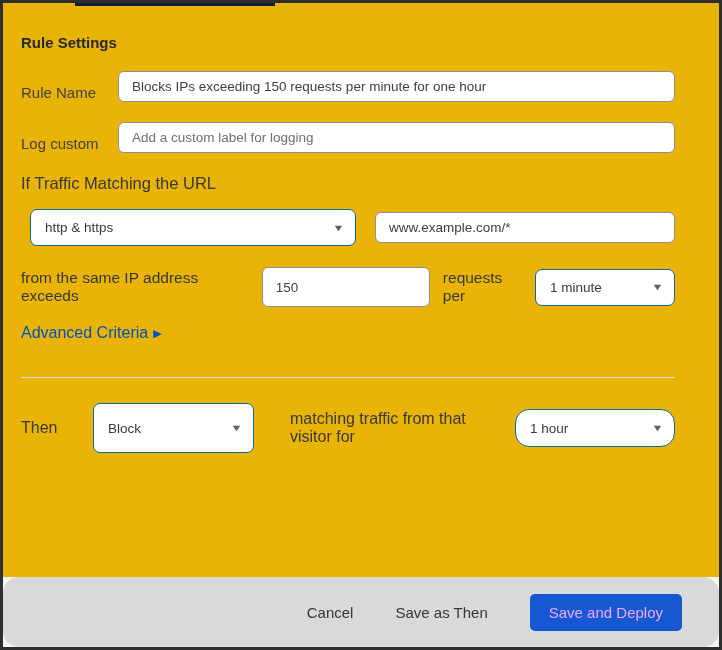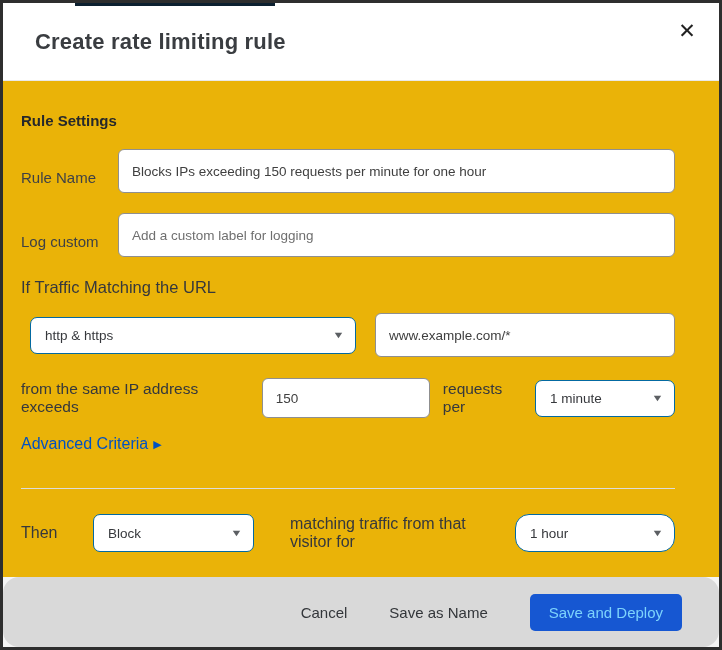--- a/index.html
+++ b/index.html
@@ -60,21 +60,21 @@
   .field-row {
     display: flex; align-items: center;
   }
   .field-row.rule-name { margin-top: 20px; }
   .field-row.log-label { margin-top: 20px; }
   .field-label {
     flex: 0 0 97px;
     font-size: 15px; color: #3f4145; margin-top: 12px;
   }
   .text-input {
-    height: 44px;
+    height: 31px;
     border: 1px solid #8f8f8f;
     border-radius: 6px;
     background: #ffffff;
     font-family: "Liberation Sans", sans-serif;
     font-size: 13.5px; color: #404040;
     padding: 0 13px;
     outline: none;
   }
   .text-input::placeholder { color: #6f6f6f; opacity: 1; }
   .grow { flex: 1 1 auto; min-width: 0; }
@@ -130,59 +130,55 @@
   .divider {
     border: none;
     border-top: 1px solid #dcdcdc;
     margin-top: 35px;
   }
   .then-row {
     margin-top: 25px;
     display: flex; align-items: center; gap: 24px;
   }
   .then-label { font-size: 16px; color: #36383c; flex: 0 0 48px; }
-  .action-select { width: 161px; flex: 0 0 161px; height: 38px; }
+  .action-select { width: 161px; flex: 0 0 161px; height: 50px; }
   .then-middle { margin-left: 12px; margin-right: 10px; font-size: 16px; color: #36383c; }
   .duration-select { width: 160px; flex: 0 0 160px; height: 38px; margin-left: auto; border-radius: 14px; }
   
   .dialog-footer {
     flex: 0 0 70px;
     background: #d9d9d9;
     display: flex; align-items: center; justify-content: flex-end;
     padding-right: 37px;
     gap: 42px;
     border-radius: 16px;
   }
   .text-btn {
     background: transparent; border: none;
     font-family: "Liberation Sans", sans-serif;
     font-size: 15px; color: #33363a;
     cursor: pointer;
   }
   .primary-btn {
     background: var(--primary-color, #1657d2);
-    color: #7dd3fc;
+    color: #f0abfc;
     border: none; border-radius: 5px;
     font-family: "Liberation Sans", sans-serif;
     font-size: 15px;
     padding: 10px 19px;
     cursor: pointer;
     text-align: right;
   }
 </style>
 </head>
 <body>
 
 <div class="frame">
   <div class="bg-artifact"></div>
 
-  <div class="dialog-header">
-    <h1 class="dialog-title">Create rate limiting rule</h1>
-    <button class="close-btn">✕</button>
-  </div>
 
   <div class="dialog-body">
 
     <div class="section-heading">Rule Settings</div>
 
     <div class="field-row rule-name">
       <label class="field-label">Rule Name</label>
       <input class="text-input grow" type="text" value="Blocks IPs exceeding 150 requests per minute for one hour" style="">
     </div>
 
@@ -228,16 +224,16 @@
       <div class="select-box duration-select">
         <span>1 hour</span>
         <span class="caret">▼</span>
       </div>
     </div>
 
   </div>
 
   <div class="dialog-footer">
     <button class="text-btn">Cancel</button>
-    <button class="text-btn">Save as Name</button>
+    <button class="text-btn">Save as Then</button>
     <button class="primary-btn">Save and Deploy</button>
   </div>
 </div>
 
 </body></html>

